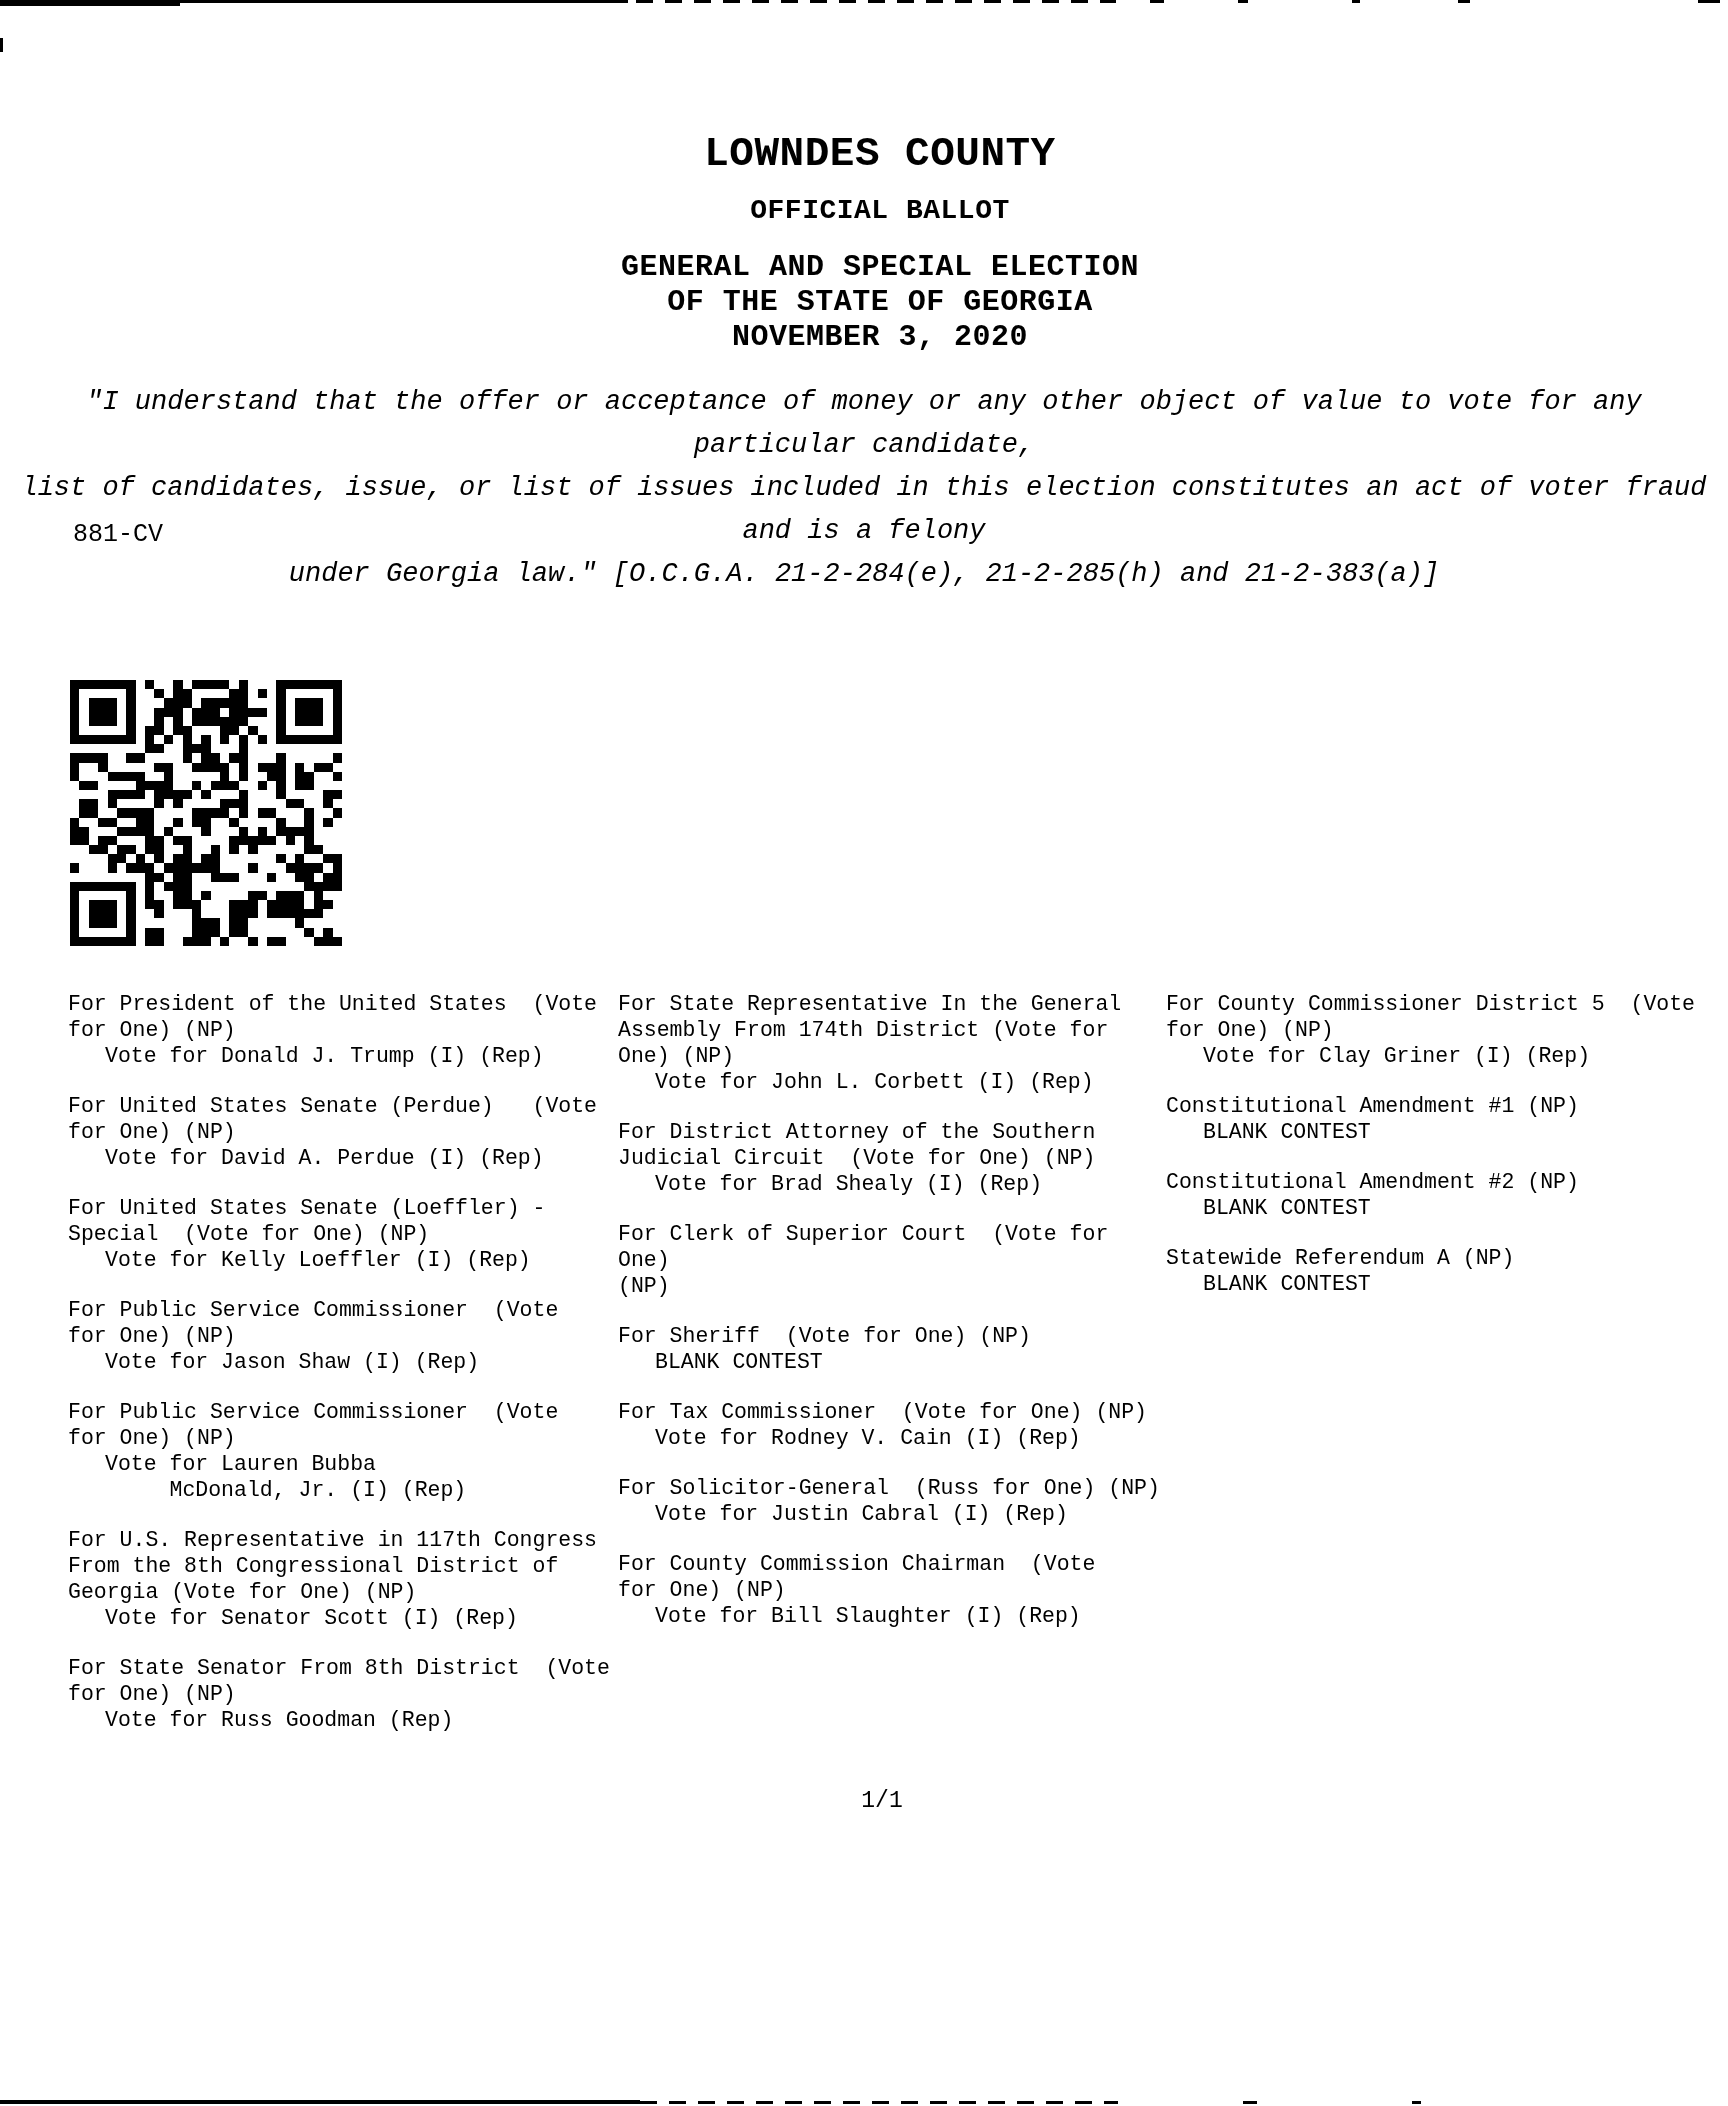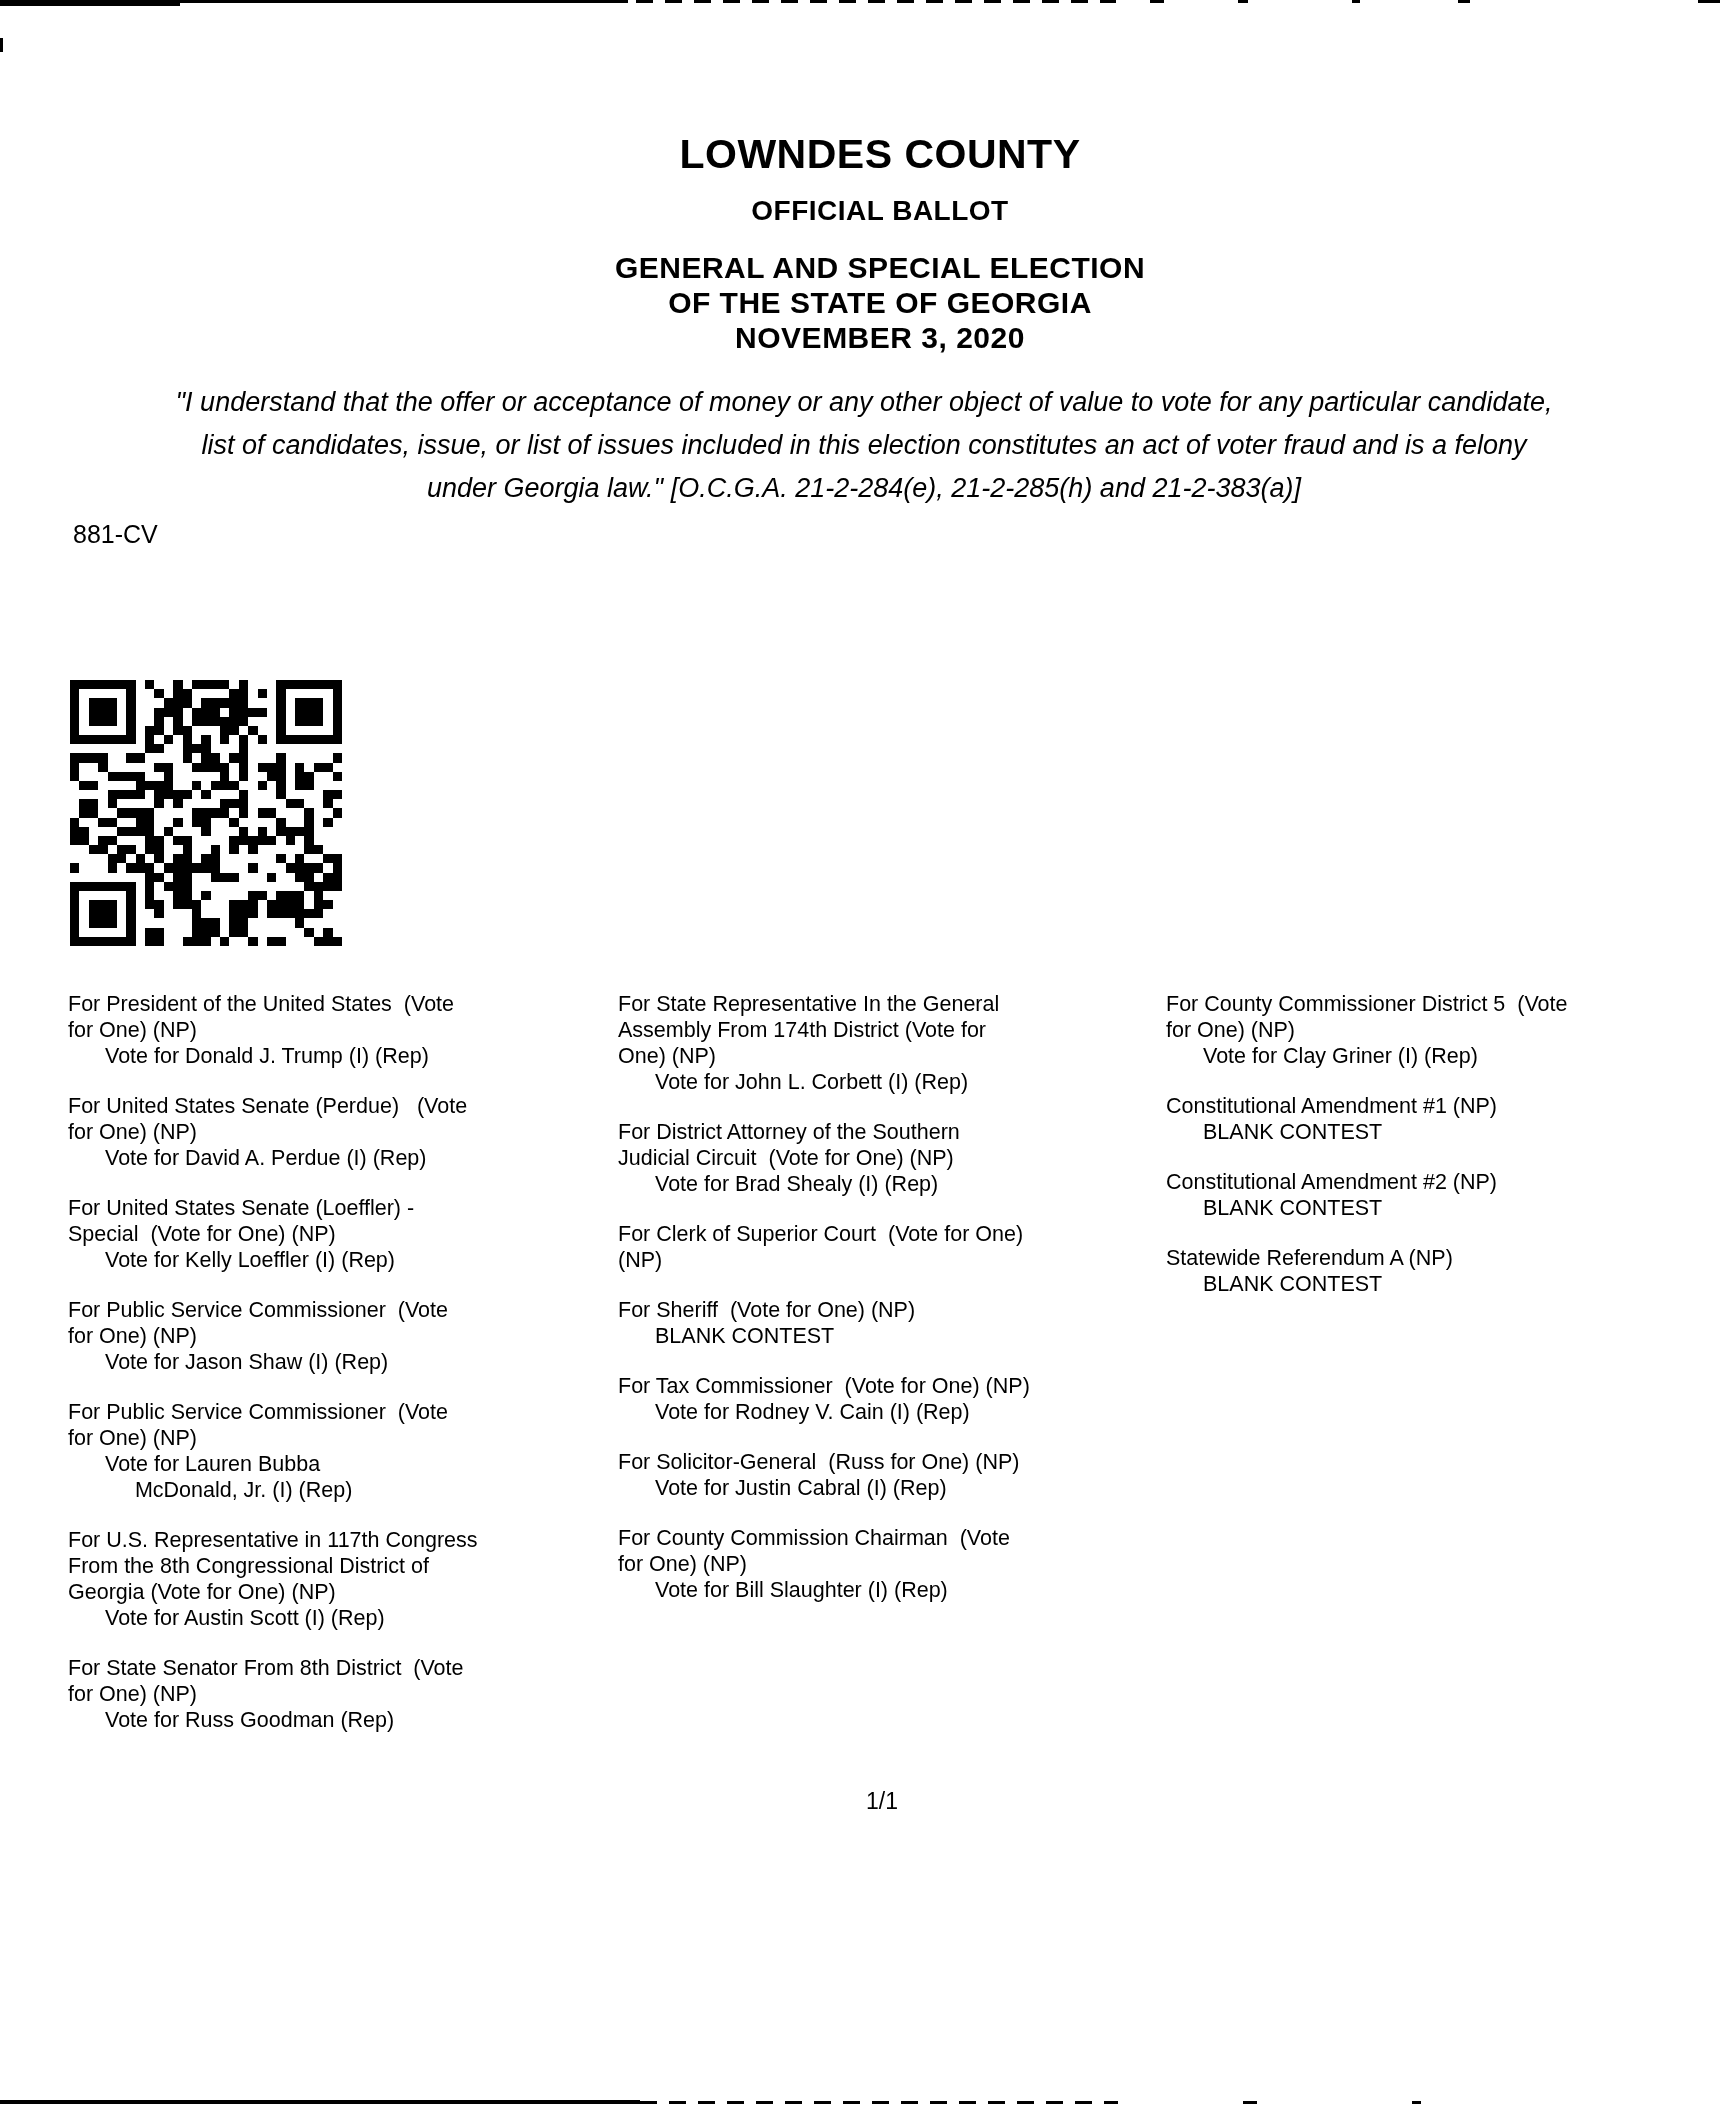--- a/index.html
+++ b/index.html
@@ -1,18 +1,18 @@
 <!DOCTYPE html>
 <html><head>
 <meta charset="utf-8">
 <style>
   html,body{margin:0;padding:0;background:#fff;}
   .page{
     position:relative;width:1728px;height:2106px;background:#ffffff;
-    font-family:Liberation Sans, sans-serif;color:#000;overflow:hidden;
+    font-family:Liberation Mono, monospace;color:#000;overflow:hidden;
   }
   
   .h-county{
     position:absolute;top:131px;left:16px;width:1728px;text-align:center;
     font-size:41px;font-weight:bold;letter-spacing:0.5px;
   }
   .h-ballot{
     position:absolute;top:195px;left:16px;width:1728px;text-align:center;
     font-size:28px;font-weight:bold;letter-spacing:0.5px;
   }
@@ -519,21 +519,21 @@
     <div class="contest">
       <div class="contest-title">For Public Service Commissioner  (Vote
 for One) (NP)</div>
       <div class="contest-choice">Vote for Lauren Bubba
      McDonald, Jr. (I) (Rep)</div>
     </div>
     <div class="contest">
       <div class="contest-title">For U.S. Representative in 117th Congress
 From the 8th Congressional District of
 Georgia (Vote for One) (NP)</div>
-      <div class="contest-choice">Vote for Austin Scott (I) (Rep)</div>
+      <div class="contest-choice">Vote for Senator Scott (I) (Rep)</div>
     </div>
     <div class="contest">
       <div class="contest-title">For State Senator From 8th District  (Vote
 for One) (NP)</div>
       <div class="contest-choice">Vote for Russ Goodman (Rep)</div>
     </div>
   </div>
 
   <div class="col col-2">
     <div class="contest">

